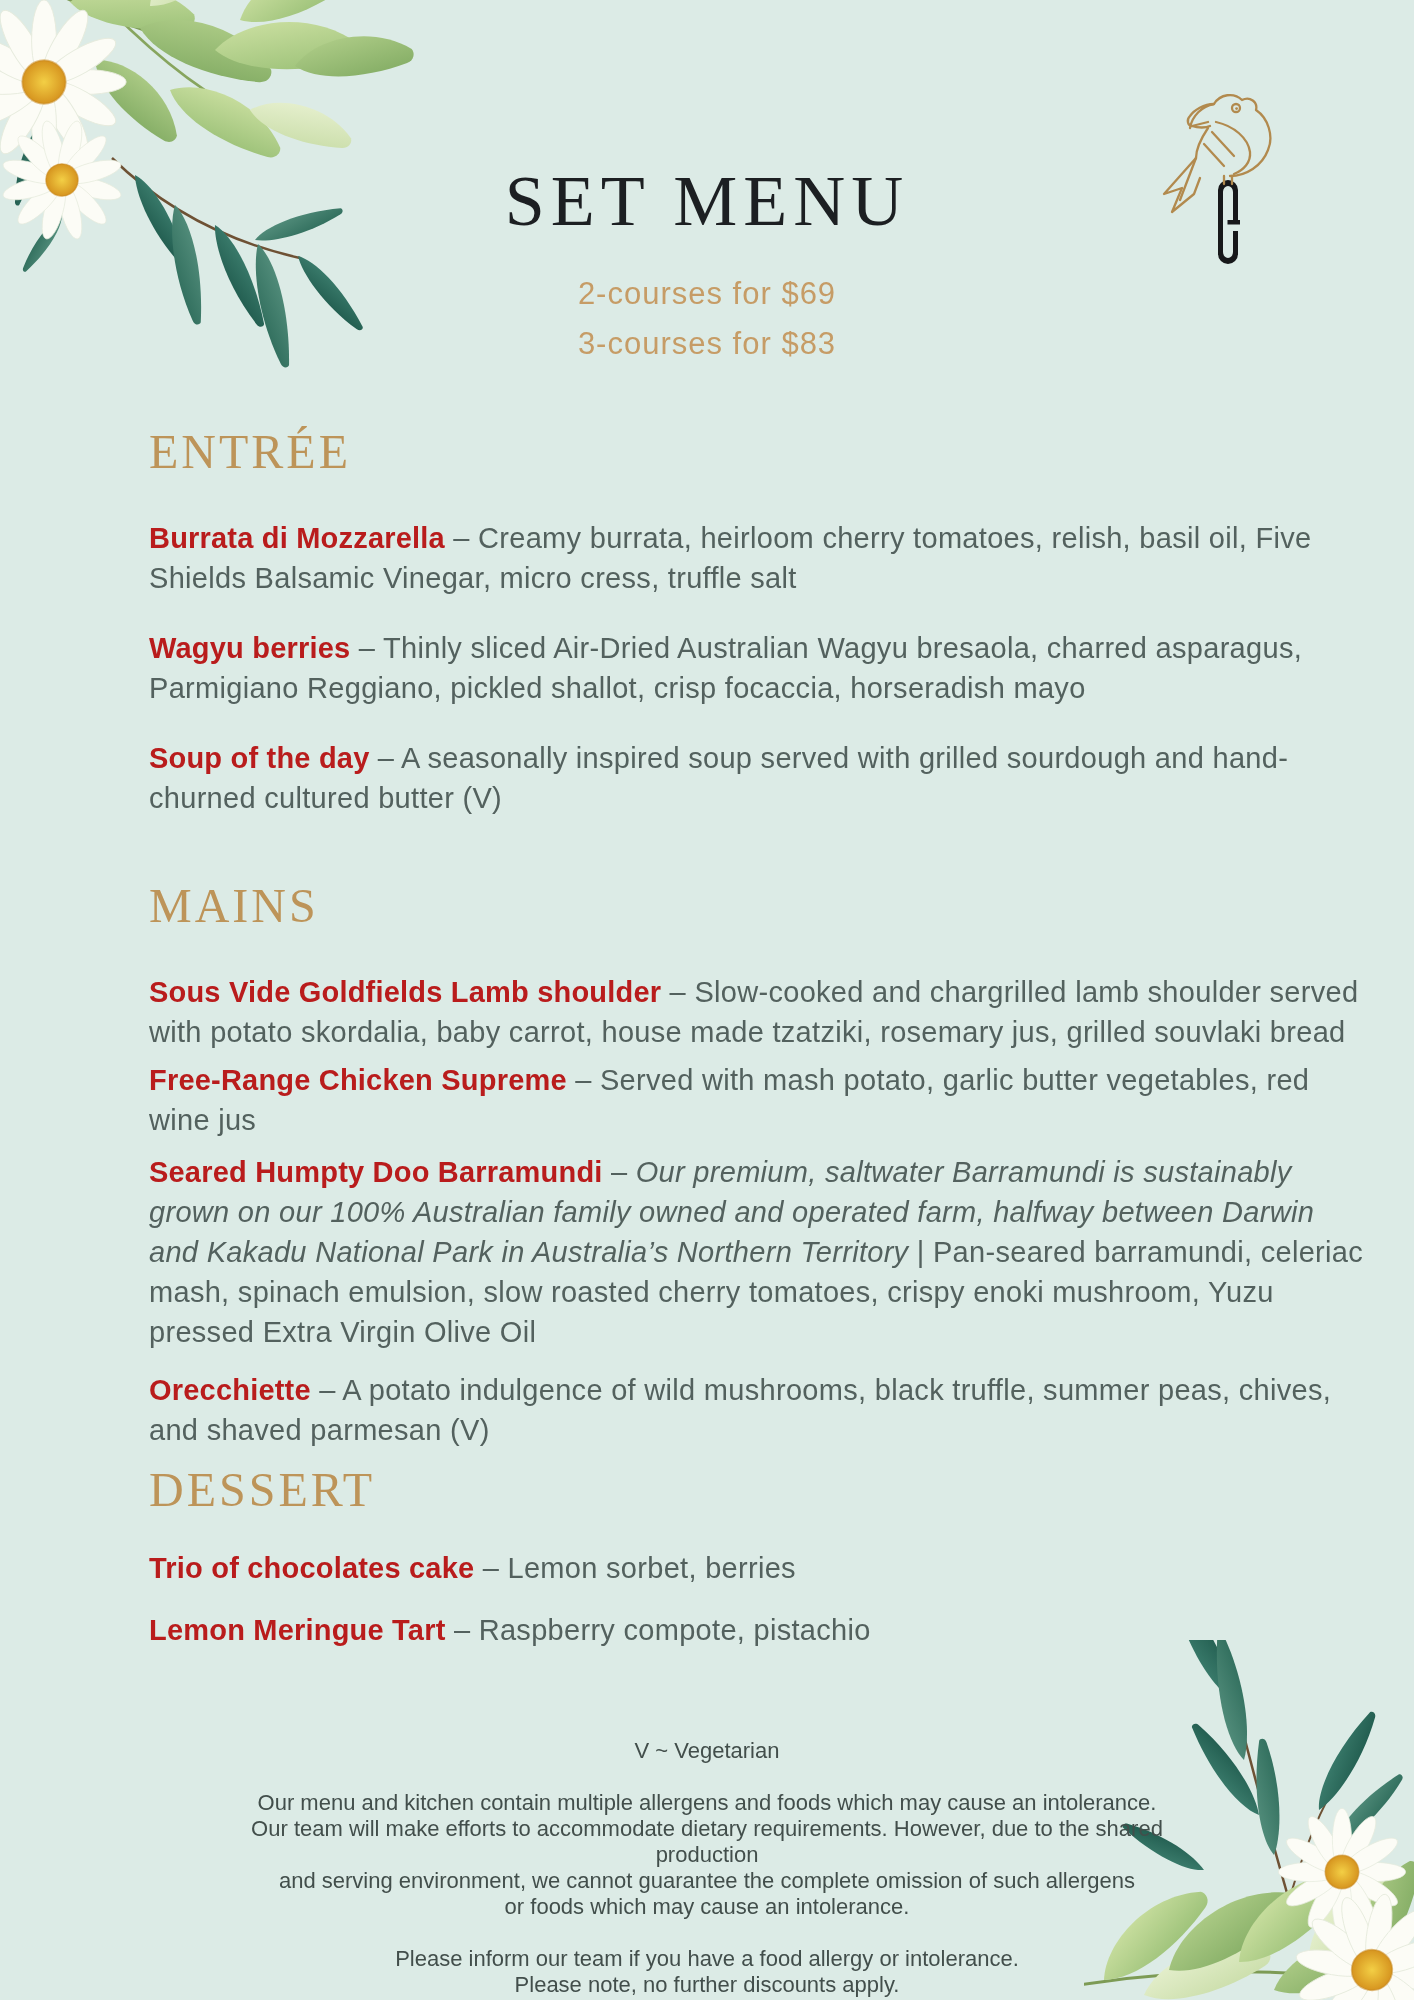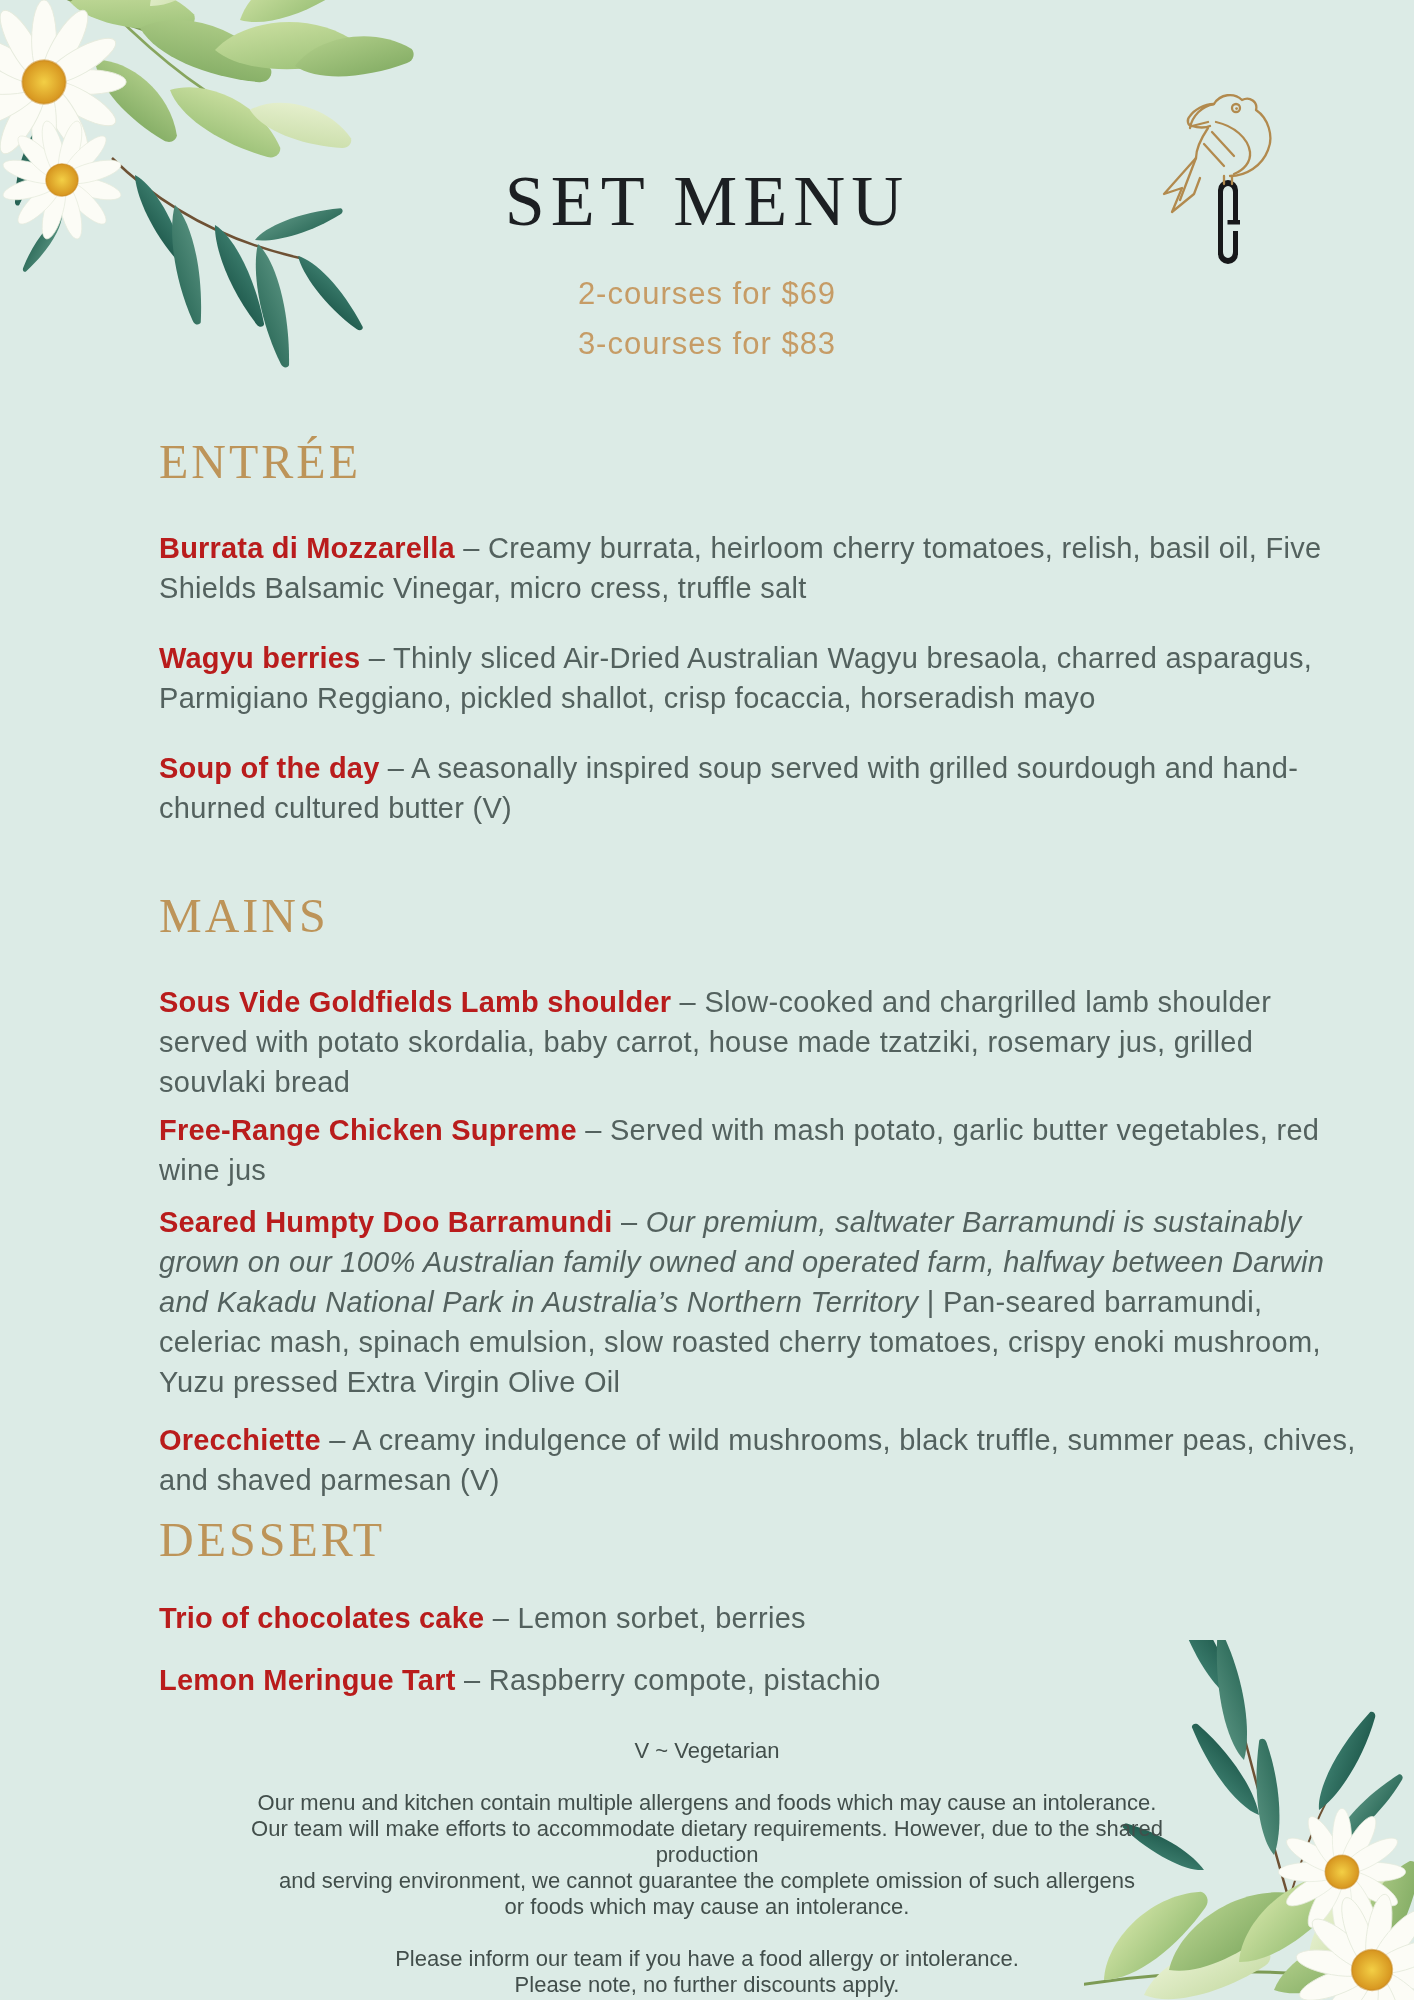--- a/index.html
+++ b/index.html
@@ -7,21 +7,21 @@
         overflow:hidden;font-family:"Liberation Sans",sans-serif;}
   
   .header{position:absolute;top:160px;left:0;width:100%;text-align:center;}
   .title{font-family:"Liberation Serif",serif;font-weight:400;font-size:72px;
          letter-spacing:6px;color:#1c1f22;}
   .pricing{margin-top:26px;font-size:31px;line-height:50px;letter-spacing:1px;color:#c69c66;}
   
   .menu{position:absolute;left:145px;top:422px;width:1225px;}
   .sec-heading{font-family:"Liberation Serif",serif;font-weight:400;font-size:48px;
                line-height:52px;letter-spacing:3px;color:#bd9459;margin:0;}
-  .sec{margin:14px;}
+  .sec{margin:4px;}
   .sec.mains .sec-heading{margin-top:62px;}
   .sec.dessert .sec-heading{margin-top:14px;}
   .item{margin:30px 0 0 0;font-size:29px;line-height:40px;color:#53615e;letter-spacing:.3px;}
   .sec .item:first-of-type{margin-top:40px;}
   .sec.mains .item2{margin-top:8px;}
   .sec.mains .item3{margin-top:12px;}
   .sec.mains .item4{margin-top:18px;}
   .sec.dessert .item1{margin-top:32px;}
   .sec.dessert .item2{margin-top:22px;}
   .iname{font-weight:700;color:#b91c1c;letter-spacing:.2px;}
@@ -202,21 +202,21 @@
       </p>
       <p class="item item3">
         <span class="iname">Seared Humpty Doo Barramundi</span>
         <span class="sep">–</span>
         <span class="idesc italic">Our premium, saltwater Barramundi is sustainably grown on our 100% Australian family owned and operated farm, halfway between Darwin and Kakadu National Park in Australia’s Northern Territory</span>
         <span class="idesc">| Pan-seared barramundi, celeriac mash, spinach emulsion, slow roasted cherry tomatoes, crispy enoki mushroom, Yuzu pressed Extra Virgin Olive Oil</span>
       </p>
       <p class="item item4">
         <span class="iname">Orecchiette</span>
         <span class="sep">–</span>
-        <span class="idesc">A creamy indulgence of wild mushrooms, black truffle, summer peas, chives, and shaved parmesan (V)</span>
+        <span class="idesc">A potato indulgence of wild mushrooms, black truffle, summer peas, chives, and shaved parmesan (V)</span>
       </p>
     </div>
 
     <div class="sec dessert">
       <h2 class="sec-heading">DESSERT</h2>
       <p class="item item1">
         <span class="iname">Trio of chocolates cake</span>
         <span class="sep">–</span>
         <span class="idesc">Lemon sorbet, berries</span>
       </p>

